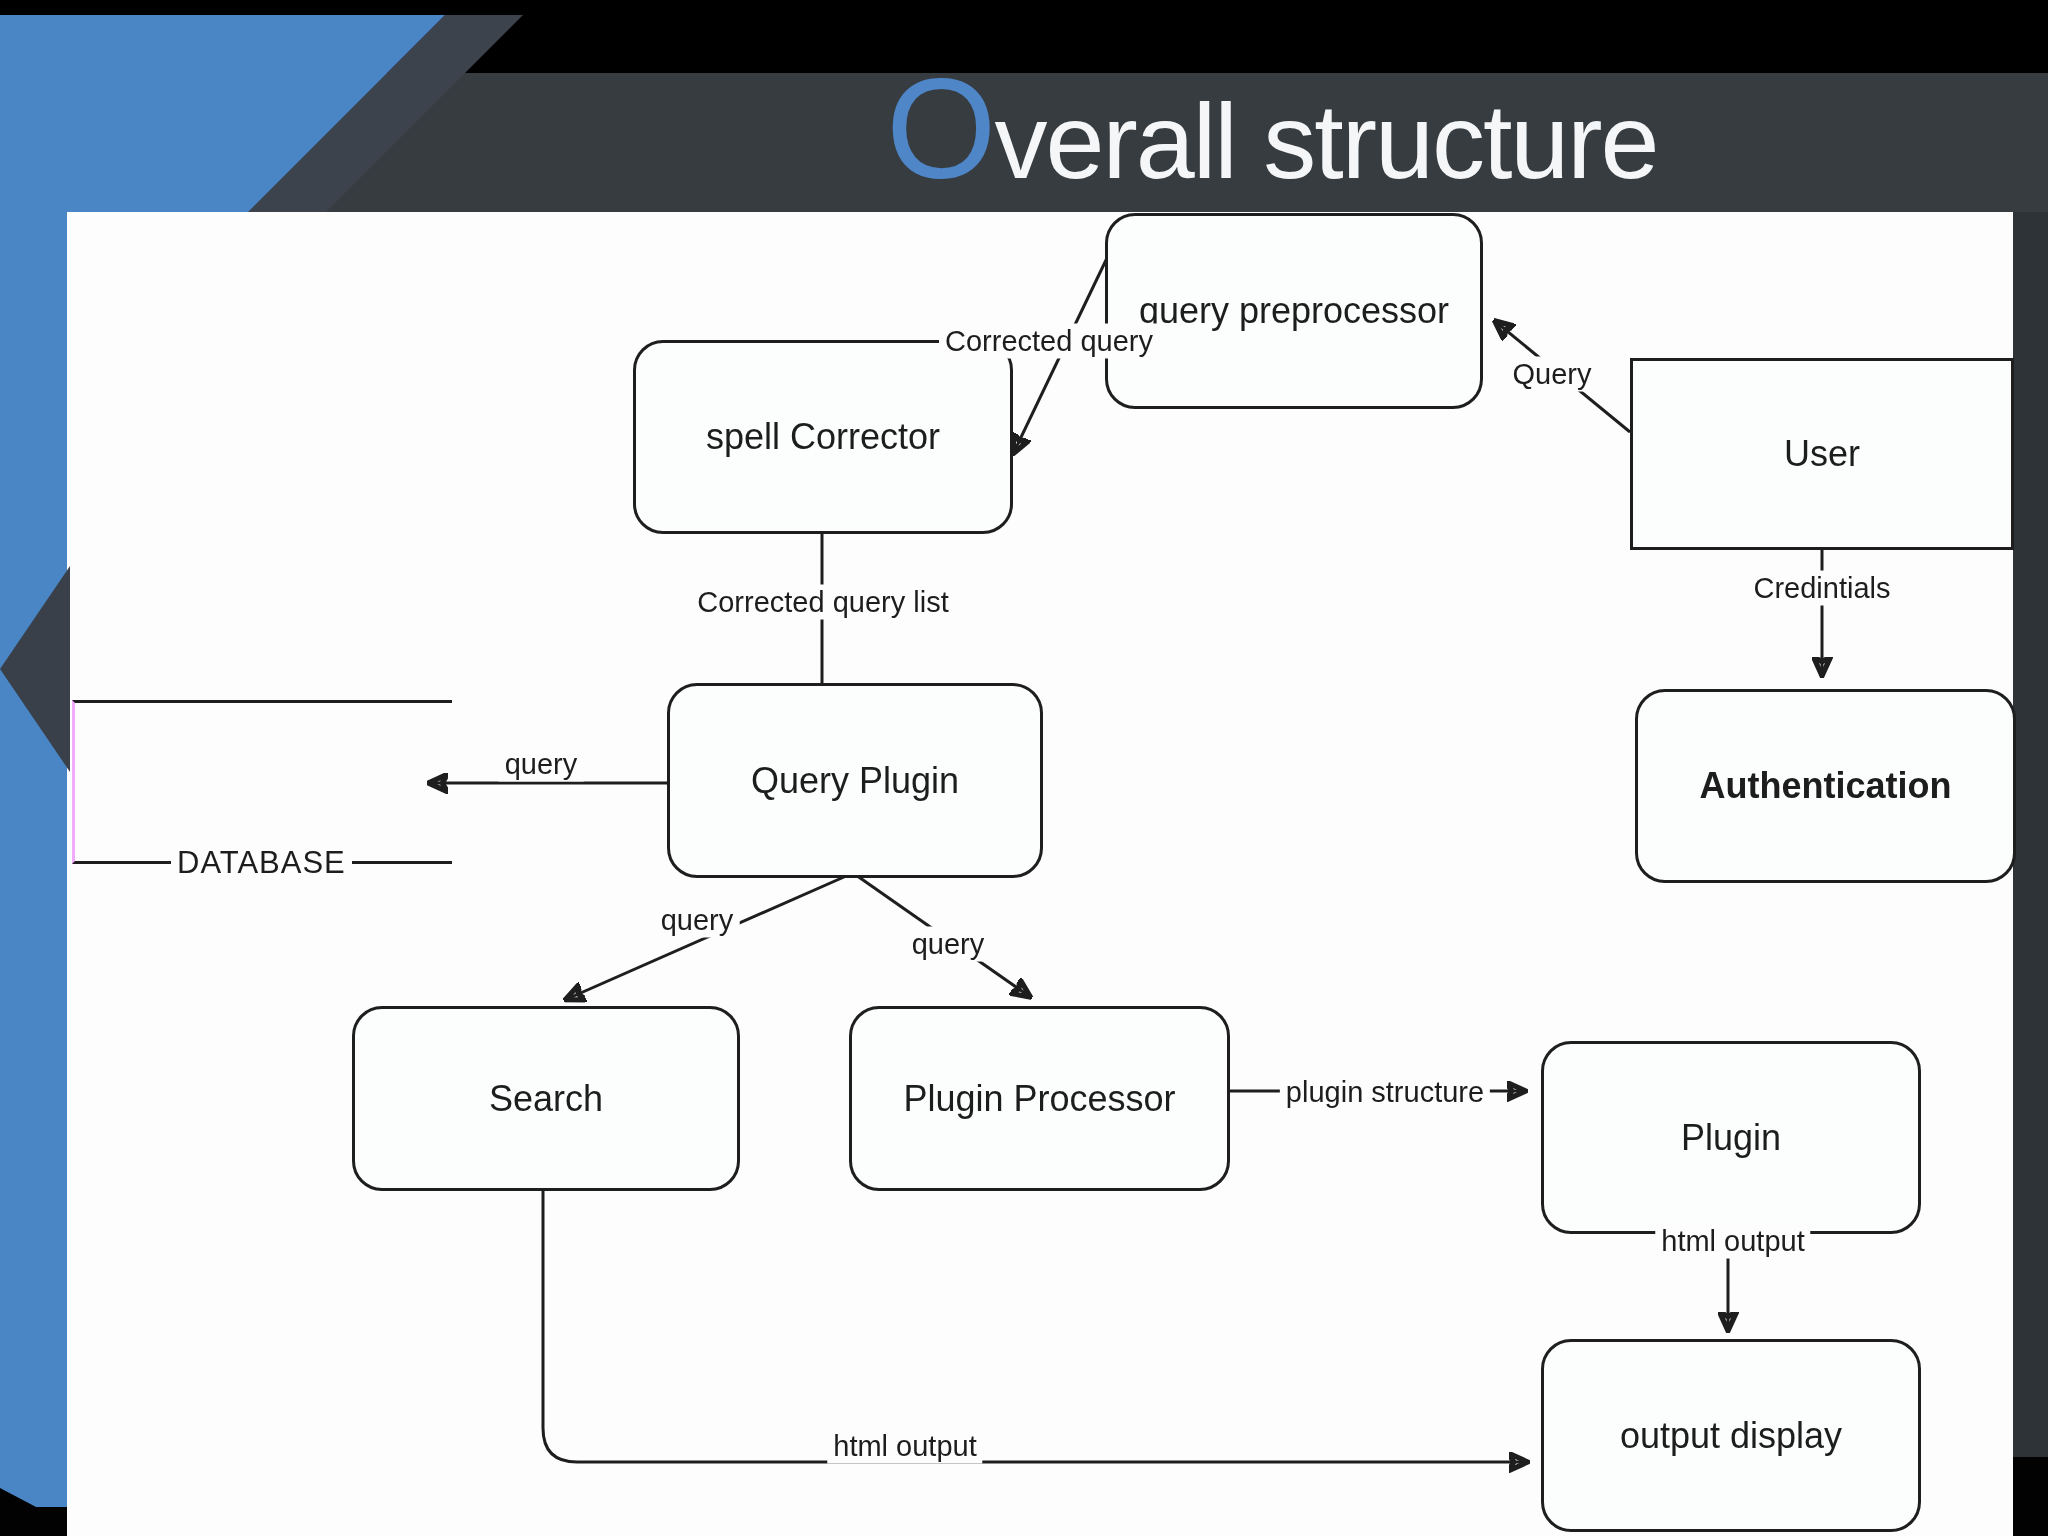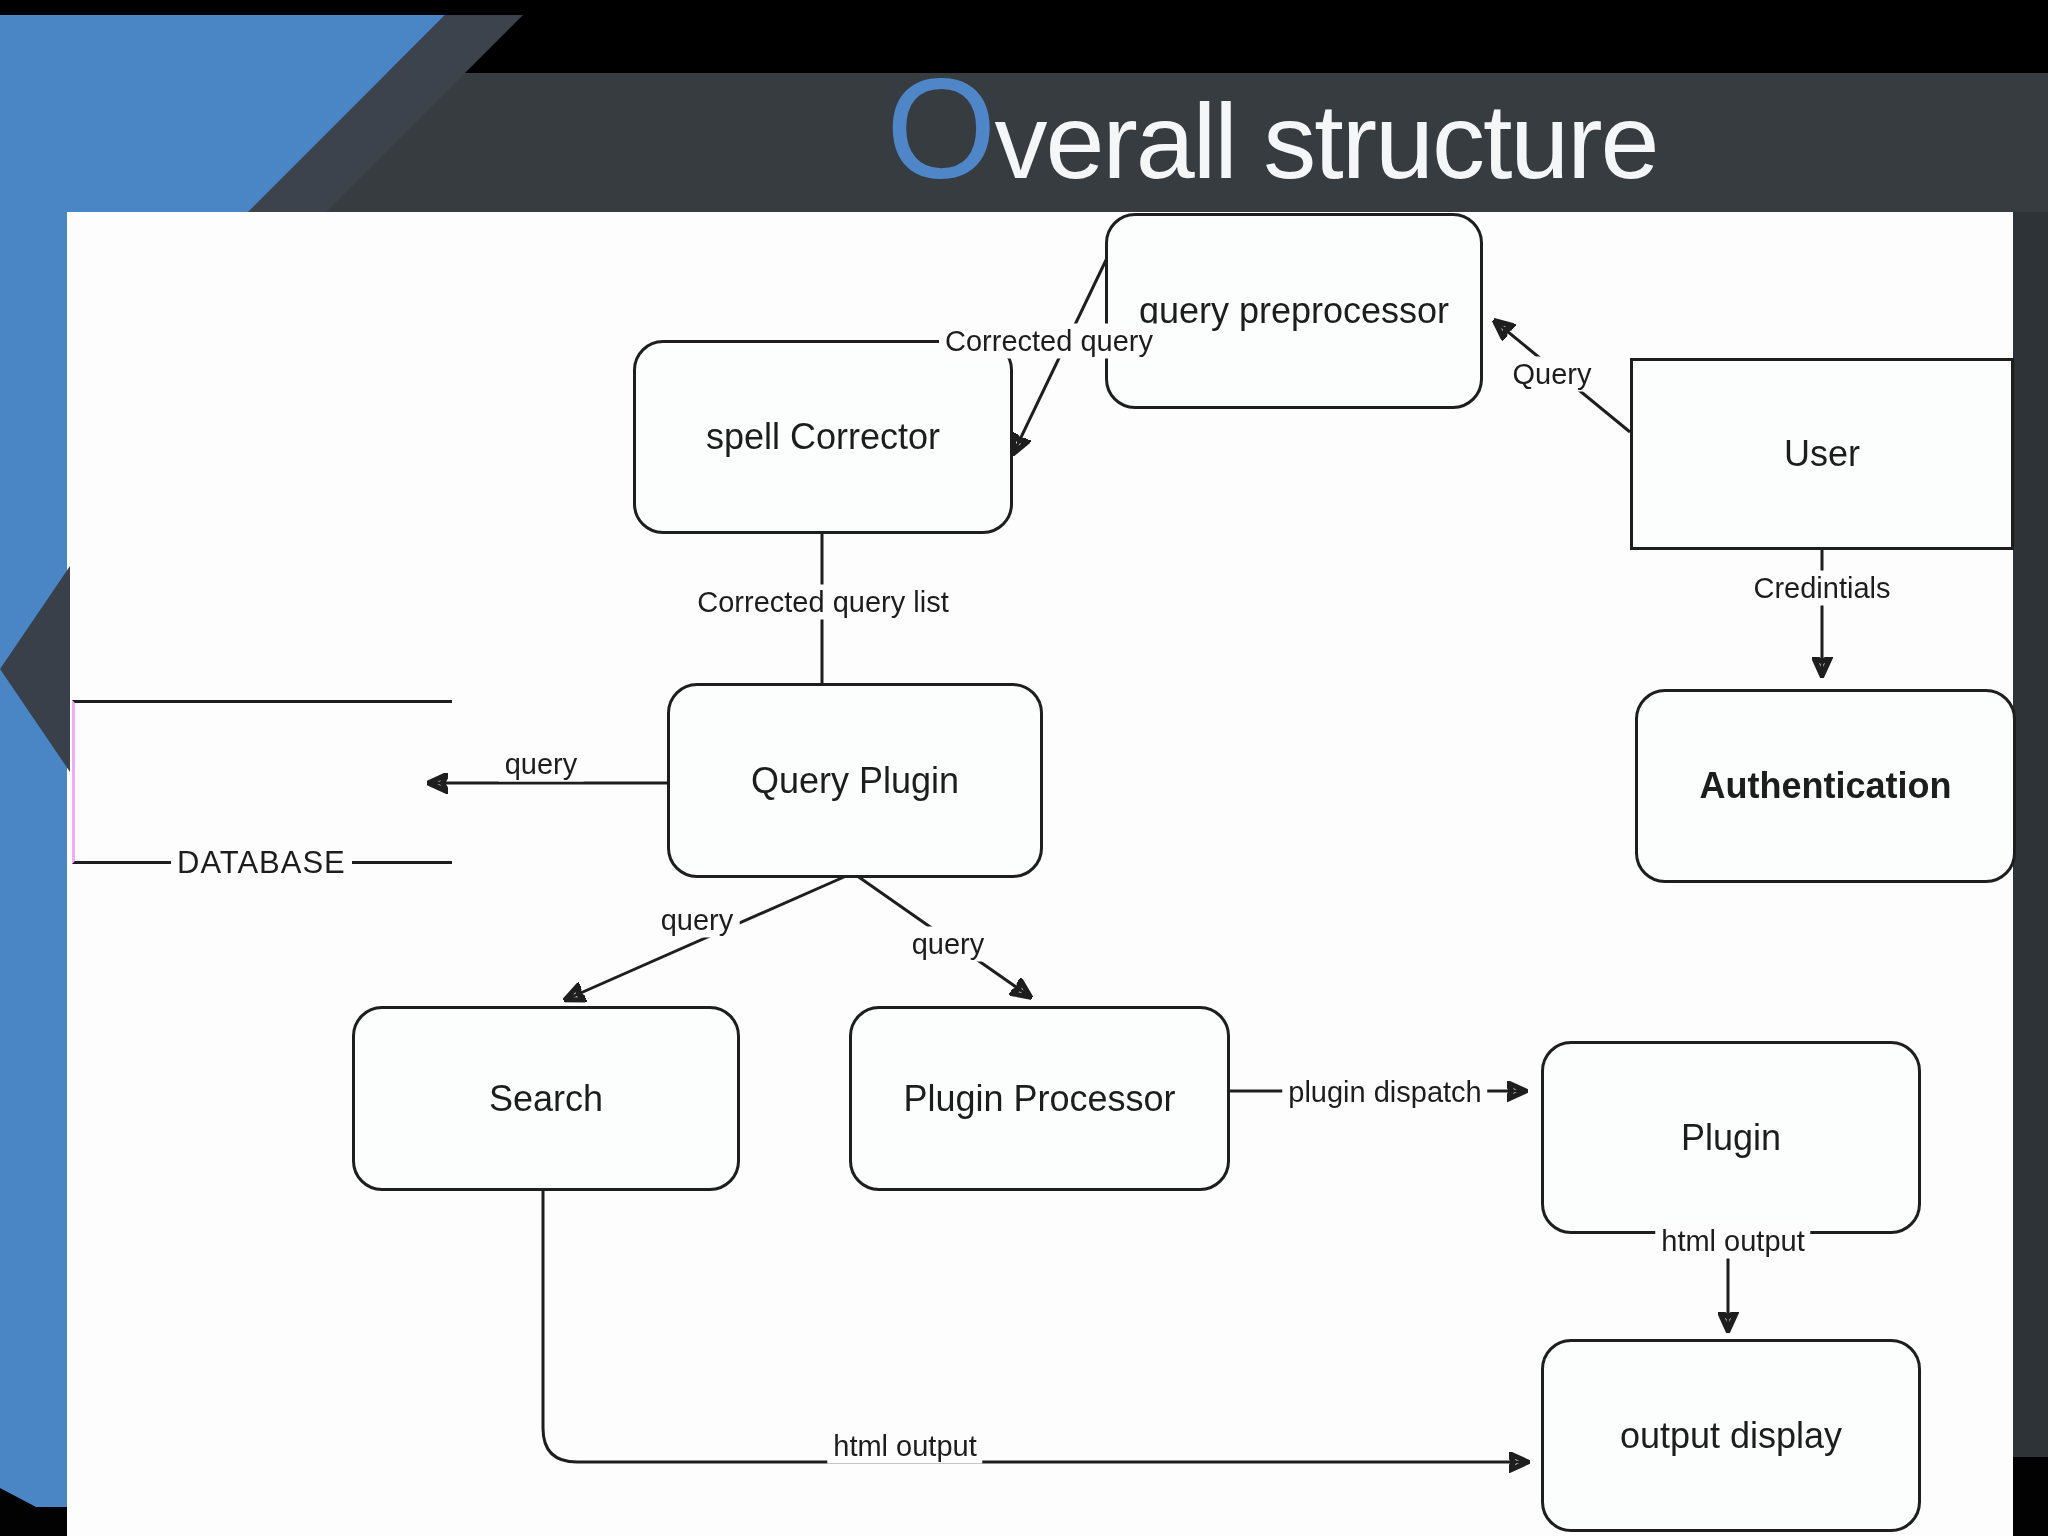--- a/index.html
+++ b/index.html
@@ -120,18 +120,18 @@
   <div class="node n-output-display">
     <span>output display</span>
   </div>
 
   <div class="elabel" style="left:1552px;top:374px;">Query</div>
   <div class="elabel" style="left:1049px;top:341px;">Corrected query</div>
   <div class="elabel" style="left:823px;top:602px;">Corrected query list</div>
   <div class="elabel" style="left:541px;top:764px;">query</div>
   <div class="elabel" style="left:697px;top:920px;">query</div>
   <div class="elabel" style="left:948px;top:944px;">query</div>
-  <div class="elabel" style="left:1385px;top:1092px;">plugin dispatch</div>
+  <div class="elabel" style="left:1385px;top:1092px;">plugin structure</div>
   <div class="elabel" style="left:1733px;top:1241px;">html output</div>
   <div class="elabel" style="left:905px;top:1446px;">html output</div>
   <div class="elabel" style="left:1822px;top:588px;">Credintials</div>
 
 </div>
 
 </body></html>

